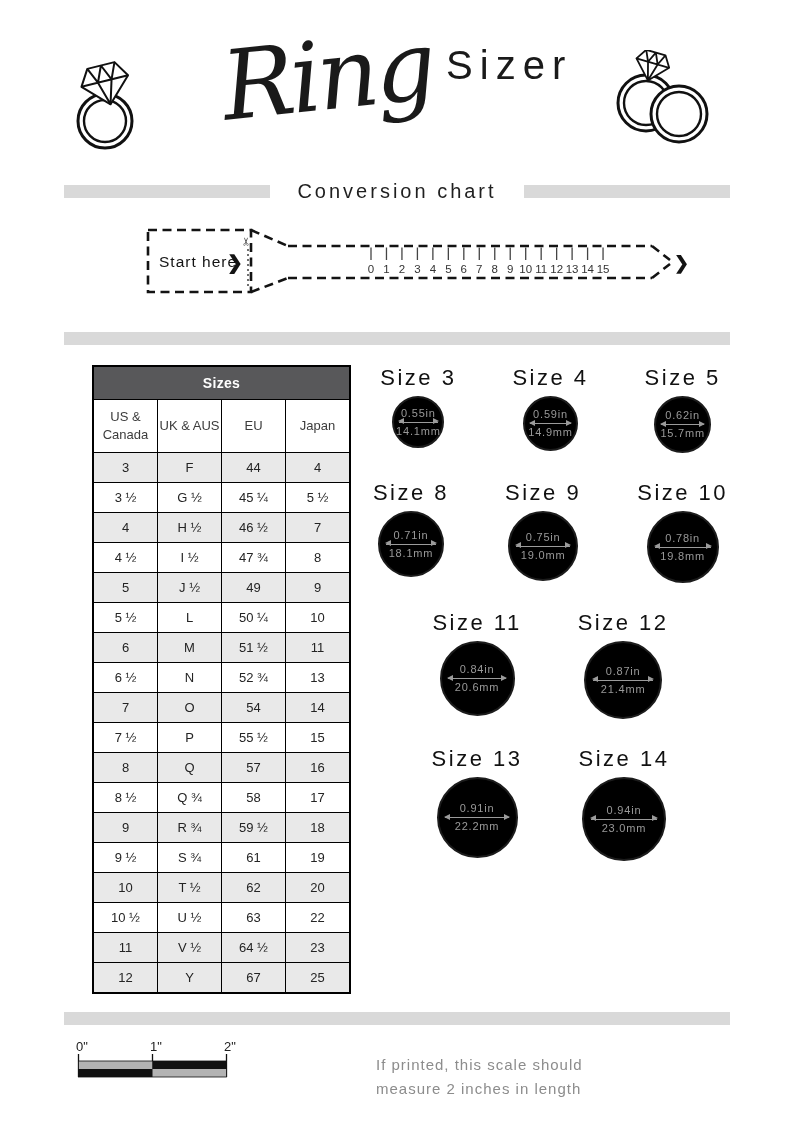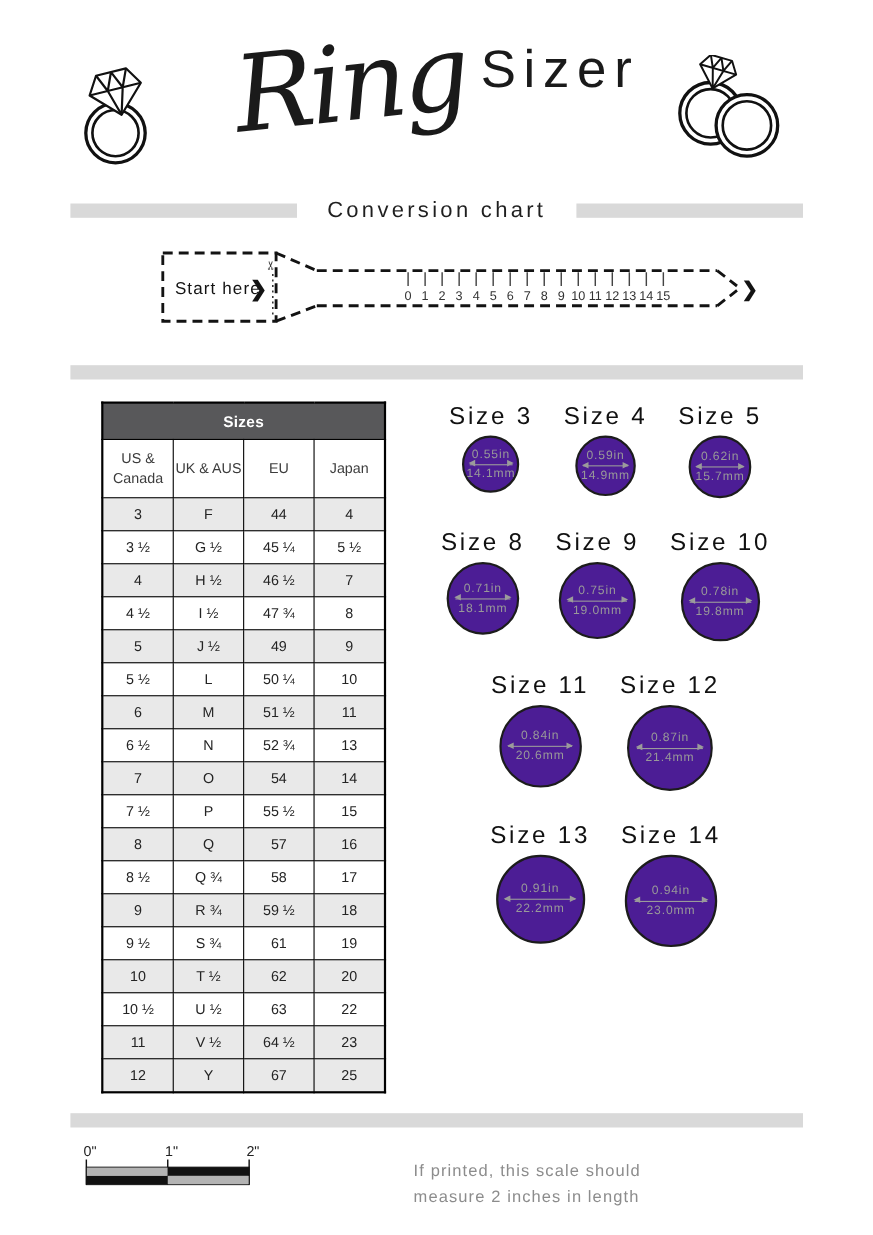--- a/index.html
+++ b/index.html
@@ -5,46 +5,46 @@
   html,body{margin:0;padding:0;background:#fff;}
   .page{position:relative;width:794px;height:1123px;background:#ffffff;overflow:hidden;
         font-family:"Liberation Sans",sans-serif;color:#1a1a1a;}
   
   .header{position:relative;height:178px;}
   .ring-icon-left{position:absolute;left:68px;top:58px;}
   .ring-icon-right{position:absolute;right:80px;top:50px;}
   .title-wrap{position:absolute;left:0;right:0;top:28px;text-align:center;white-space:nowrap;}
   .title-script{display:inline-block;font-family:"DejaVu Serif",serif;font-style:italic;
         font-size:96px;line-height:1;transform:rotate(-6deg);letter-spacing:-4px;margin-right:14px;vertical-align:-18px;}
-  .title-main{display:inline-block;font-size:48px;letter-spacing:7px;font-weight:500;vertical-align:12px;}
+  .title-main{display:inline-block;font-size:40px;letter-spacing:7px;font-weight:500;vertical-align:12px;}
   .subtitle-row{display:flex;align-items:center;margin:0 64px;gap:27px;height:26px;}
   .gray-bar{flex:1;height:13px;background:#d9d9d9;}
   .subtitle{font-size:20px;letter-spacing:3px;color:#1f1f1f;}
   
   .sizer-wrap{margin:16px 0 0 74px;height:96px;}
   
   .bar-wide{height:13px;background:#d9d9d9;margin:0 64px;}
   .bar-top{margin-top:16px;}
   .bar-bottom{margin-top:18px;}
   
   .main-row{display:flex;margin:20px 0 0 92px;min-height:622px;}
   table.sizes{border-collapse:collapse;border:2px solid #000;align-self:flex-start;}
   table.sizes th.tbl-title{background:#58585a;color:#fff;font-size:14px;font-weight:bold;
         height:30px;border:1px solid #000;letter-spacing:.3px;}
   table.sizes th.col-h{width:61px;height:50px;font-size:13px;font-weight:400;color:#3c3c3c;
         border:1px solid #000;background:#fff;line-height:1.35;}
   table.sizes td{width:61px;height:27px;text-align:center;font-size:13px;color:#242424;
         border:1px solid #000;background:#fff;}
   table.sizes tr.alt td{background:#e9e9e9;}
   .circles-col{flex:1;display:flex;flex-direction:column;align-items:center;padding-right:44px;}
-  .circle-row{display:flex;gap:28px;align-items:flex-start;justify-content:center;margin-bottom:27px;}
+  .circle-row{display:flex;gap:56px;align-items:flex-start;justify-content:center;margin-bottom:27px;}
   .circle-cell{display:flex;flex-direction:column;align-items:center;}
   .size-label{font-size:22px;letter-spacing:2.5px;color:#111;line-height:26px;margin-bottom:5px;white-space:nowrap;}
   .ring-circle{border:2.4px solid #1c1c1c;border-radius:50%;display:flex;flex-direction:column;
-        align-items:center;justify-content:center;box-sizing:border-box;background:#4c1d95;}
+        align-items:center;justify-content:center;box-sizing:border-box;background:#000000;}
   .meas{font-size:11px;letter-spacing:.8px;color:#999999;line-height:13px;white-space:nowrap;}
   .arrow-line{position:relative;height:1px;background:#9b9b9b;width:82%;margin:2px 0;}
   .arrow-line::before,.arrow-line::after{content:"";position:absolute;top:-3.5px;border-top:3.5px solid transparent;
         border-bottom:3.5px solid transparent;}
   .arrow-line::before{left:-1px;border-right:6px solid #9b9b9b;}
   .arrow-line::after{right:-1px;border-left:6px solid #9b9b9b;}
   
   .scale-row{display:flex;align-items:flex-start;margin:14px 0 0 70px;}
   .scale-note{margin:14px 0 0 56px;font-size:15px;letter-spacing:1px;color:#8c8c8c;line-height:24px;}
 </style>

